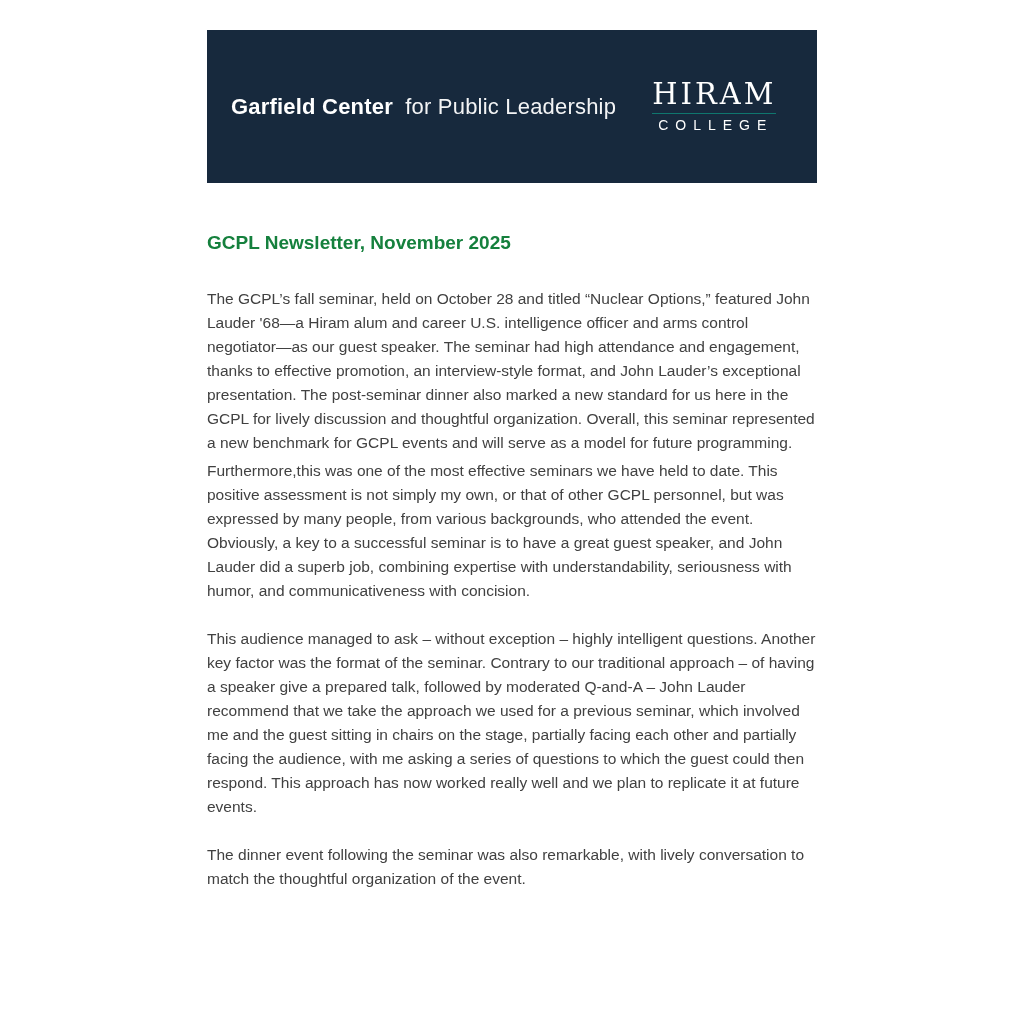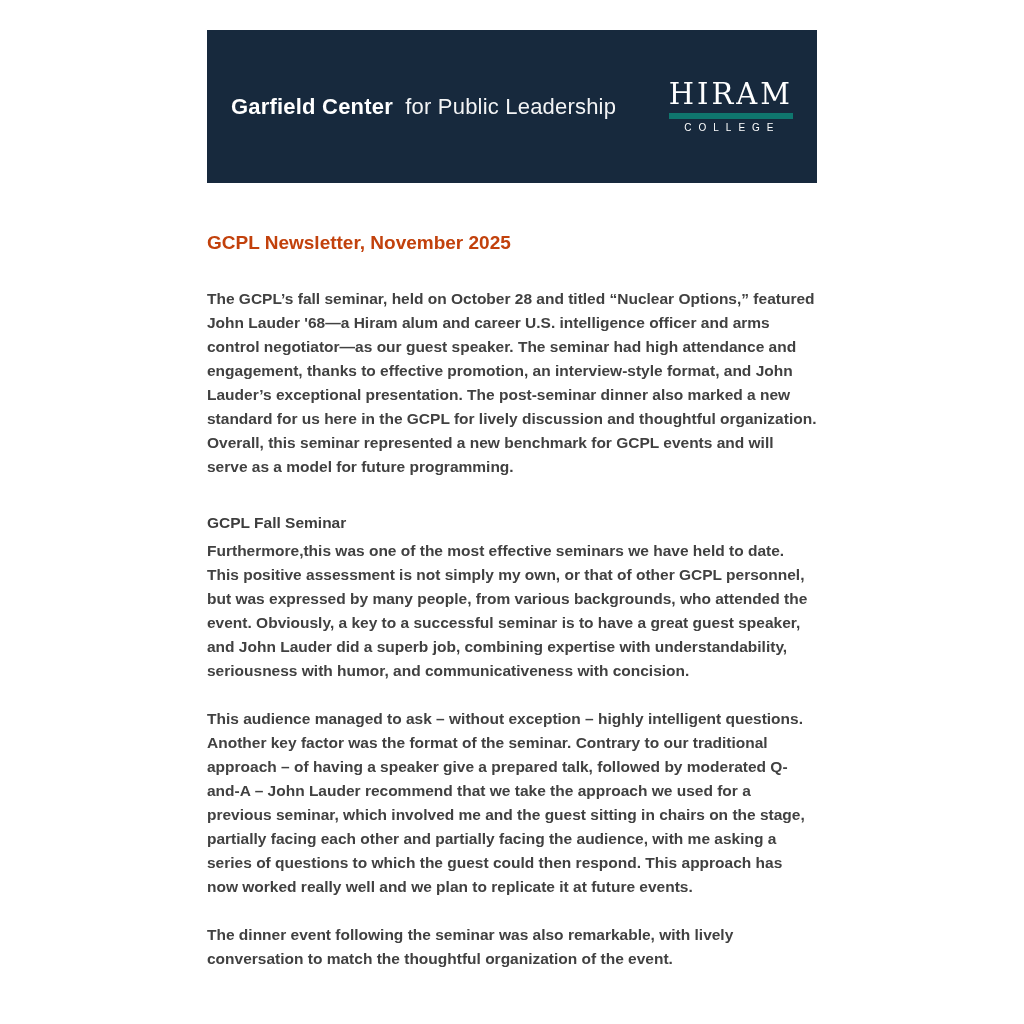--- a/index.html
+++ b/index.html
@@ -15,72 +15,71 @@
   .email {
     width: 610px;
     margin: 0 auto;
     padding-top: 30px;
   }
   .banner {
     height: 153px;
     background: #17293d;
     display: flex;
     align-items: center;
-    justify-content: space-between;
     padding: 0 24px;
+    gap: 36px;
   }
   .brand {
     color: #ffffff;
     font-size: 22px;
     white-space: nowrap;
     letter-spacing: 0.2px;
   }
   .brand-strong { font-weight: bold; }
   .brand-light { font-weight: normal; margin-left: 6px; opacity: 0.95; }
   .hiram-logo {
     color: #ffffff;
     text-align: center;
     flex: 0 0 auto;
   }
   .hiram-word {
     font-family: "DejaVu Serif", "Liberation Serif", serif;
     font-size: 29px;
     line-height: 1;
     letter-spacing: 3px;
-    border-bottom: 6px solid #0f766e;
+    border-bottom: 1px solid #0f766e;
     padding-bottom: 4px;
   }
   .hiram-sub {
     display: flex;
     align-items: center;
     justify-content: center;
     margin-top: 3px;
   }
   .hiram-college {
-    font-size: 10px;
+    font-size: 14px;
     letter-spacing: 7px;
     padding: 0 2px;
     text-indent: 3px;
   }
   .content {
     color: #414141;
   }
   .title {
     font-size: 19px;
     font-weight: bold;
-    color: #c2410c;
+    color: #15803d;
     margin-top: 48px;
     line-height: 24px;
   }
   .para {
     font-size: 15.5px;
     line-height: 24px;
     margin-top: 24px;
     color: #414141;
-    font-weight: bold;
   }
   .para.intro { margin-top: 32px; }
   .section-heading {
     font-size: 15.5px;
     font-weight: bold;
     line-height: 24px;
     margin-top: 32px;
     color: #3d3d3d;
   }
   .para.no-top { margin-top: 4px; }
@@ -102,21 +101,20 @@
           <span class="hiram-college">COLLEGE</span>
         </div>
       </div>
     </div>
 
     <div class="content">
       <h1 class="title">GCPL Newsletter, November 2025</h1>
 
       <p class="para intro">The GCPL’s fall seminar, held on October 28 and titled “Nuclear Options,” featured John Lauder '68—a Hiram alum and career U.S. intelligence officer and arms control negotiator—as our guest speaker. The seminar had high attendance and engagement, thanks to effective promotion, an interview-style format, and John Lauder’s exceptional presentation. The post-seminar dinner also marked a new standard for us here in the GCPL for lively discussion and thoughtful organization. Overall, this seminar represented a new benchmark for GCPL events and will serve as a model for future programming.</p>
 
-      <h2 class="section-heading">GCPL Fall Seminar</h2>
       <p class="para no-top">Furthermore,this was one of the most effective seminars we have held to date. This positive assessment is not simply my own, or that of other GCPL personnel, but was expressed by many people, from various backgrounds, who attended the event. Obviously, a key to a successful seminar is to have a great guest speaker, and John Lauder did a superb job, combining expertise with understandability, seriousness with humor, and communicativeness with concision.</p>
 
 
       <p class="para">This audience managed to ask – without exception – highly intelligent questions. Another key factor was the format of the seminar. Contrary to our traditional approach – of having a speaker give a prepared talk, followed by moderated Q-and-A – John Lauder recommend that we take the approach we used for a previous seminar, which involved me and the guest sitting in chairs on the stage, partially facing each other and partially facing the audience, with me asking a series of questions to which the guest could then respond. This approach has now worked really well and we plan to replicate it at future events.</p>
 
       <p class="para">The dinner event following the seminar was also remarkable, with lively conversation to match the thoughtful organization of the event.</p>
     </div>
 
   </div>
 </div>

